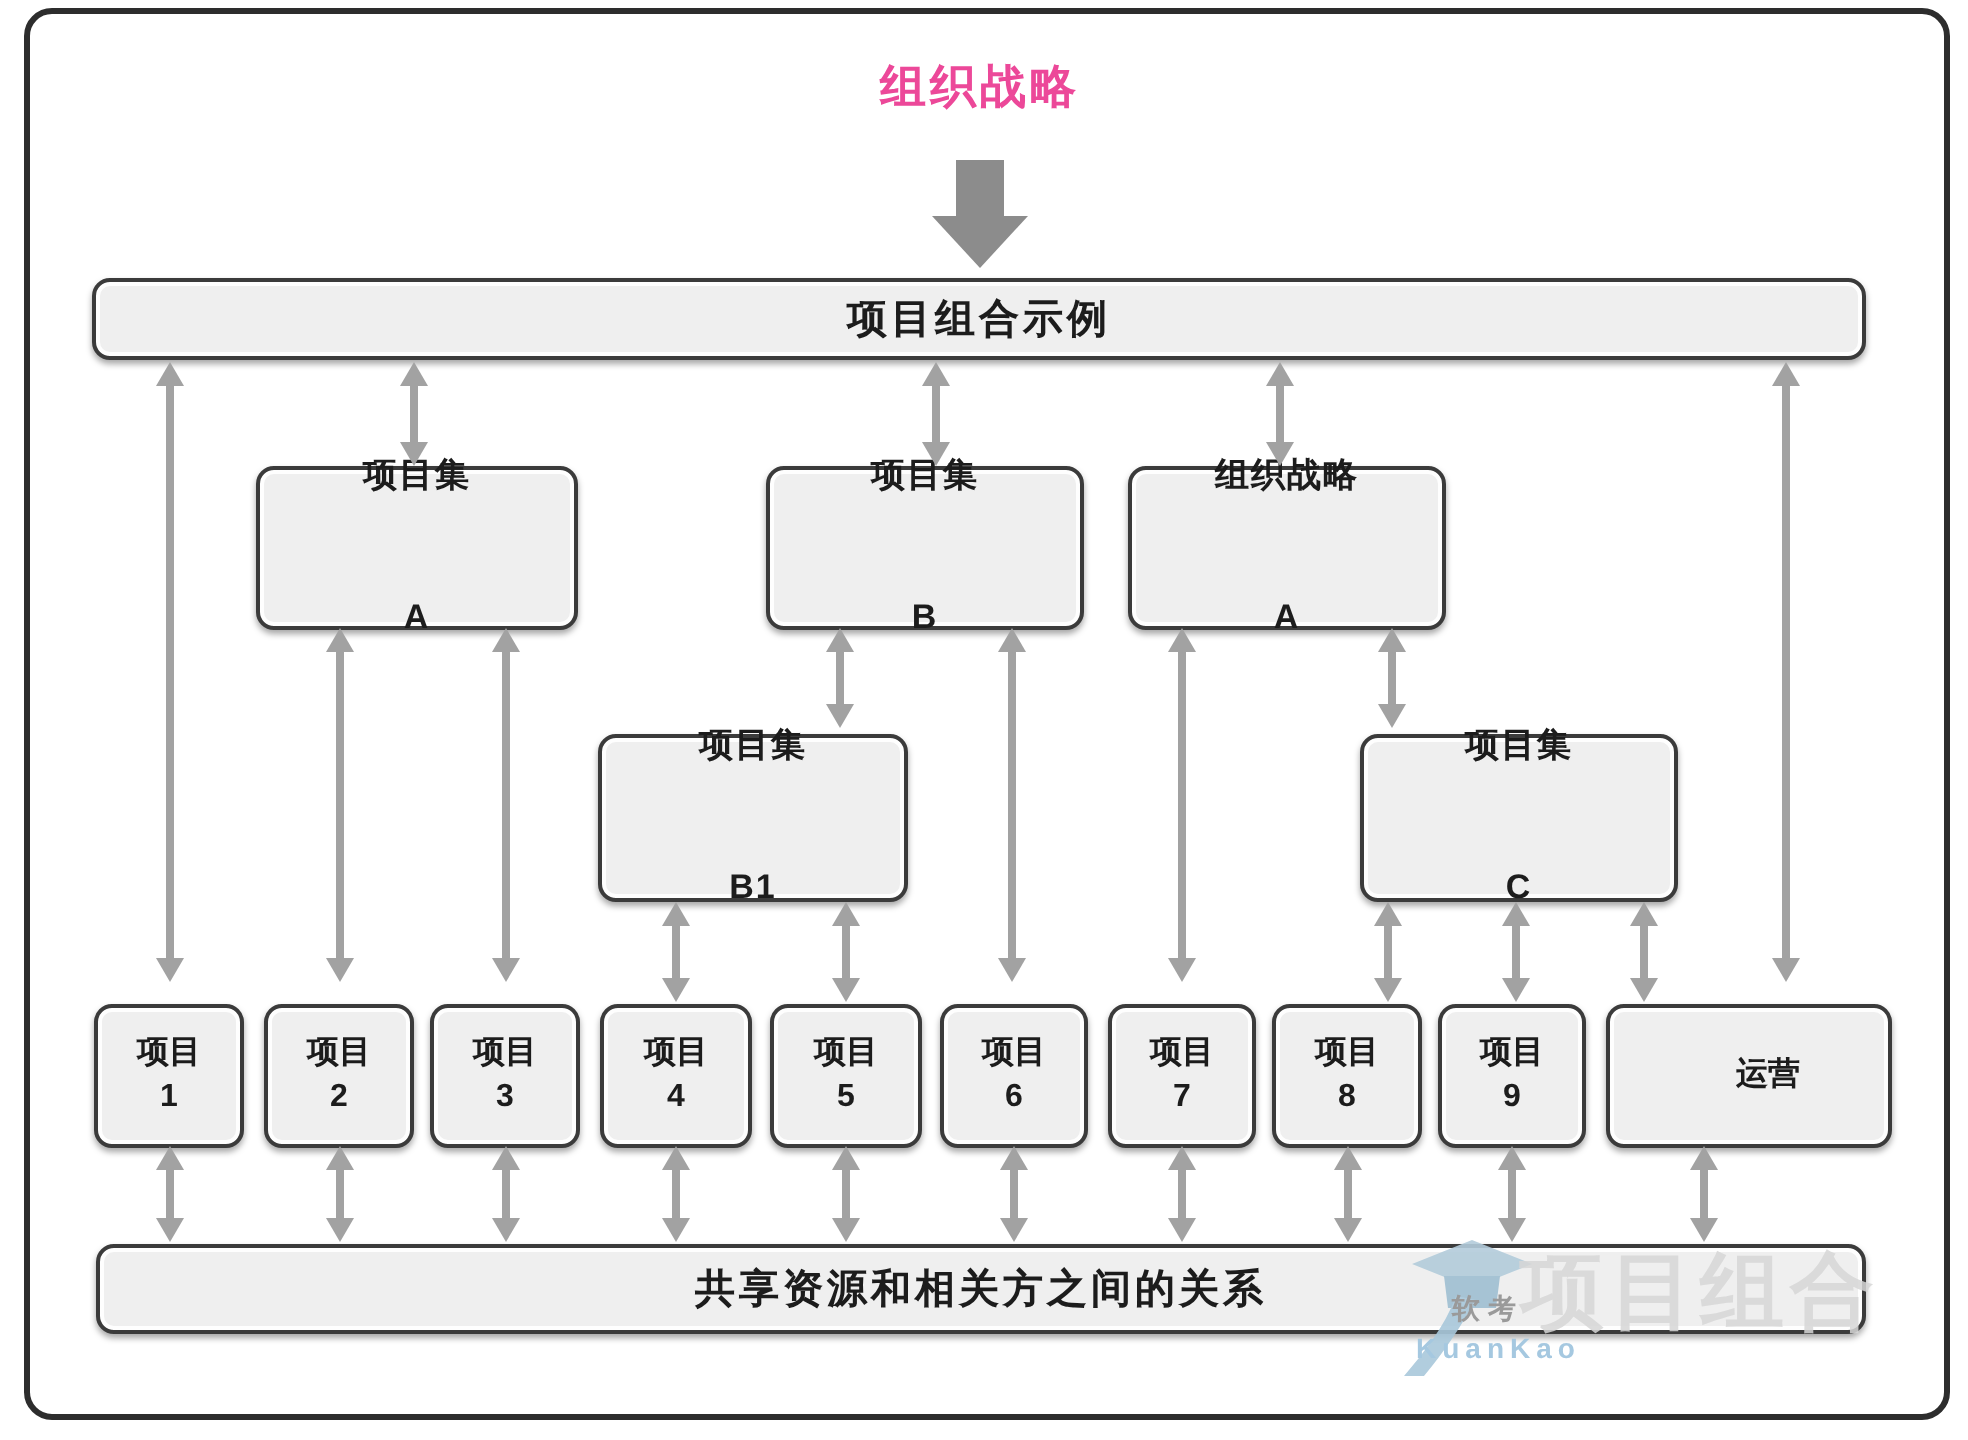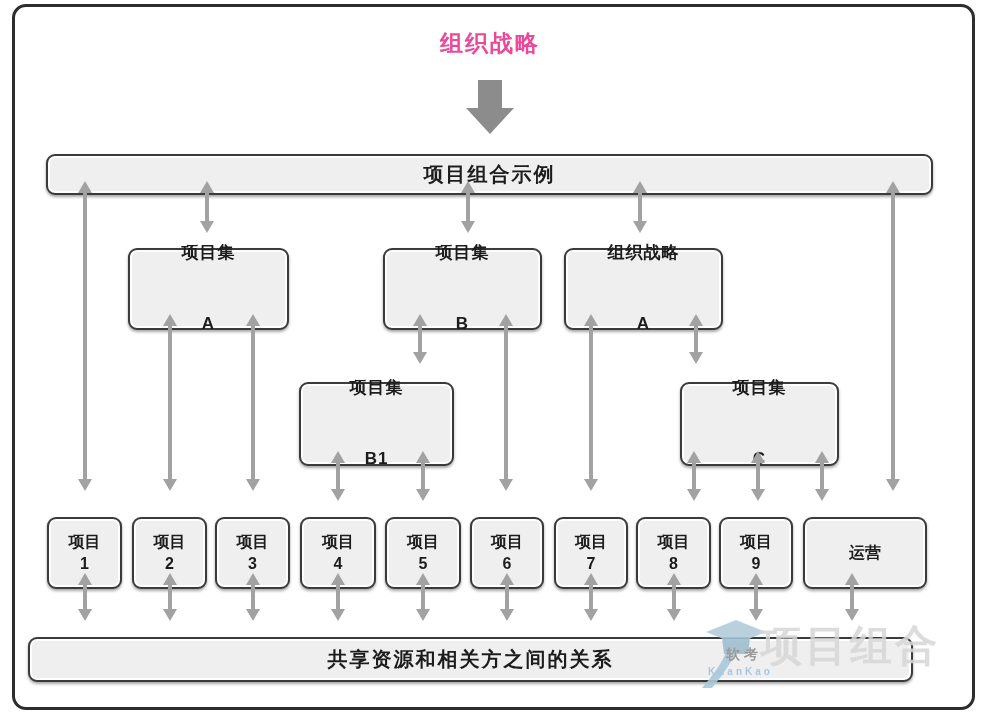--- a/index.html
+++ b/index.html
@@ -11,39 +11,39 @@
          font-size:23px;font-weight:bold;color:#ec4899;letter-spacing:2px;}
   
   .big-arrow-shaft{position:absolute;left:478px;top:80px;width:24px;height:28px;background:#8c8c8c;}
   .big-arrow-head{position:absolute;left:466px;top:108px;width:0;height:0;
                   border-left:24px solid transparent;border-right:24px solid transparent;
                   border-top:26px solid #8c8c8c;}
   
   .node{position:absolute;background:#efefef;border:2.5px solid #3b3b3b;border-radius:9px;
         box-shadow:0 2px 3px rgba(0,0,0,0.35), inset 0 0 0 2px rgba(255,255,255,0.9);
         display:flex;flex-direction:column;align-items:center;justify-content:center;
-        font-weight:bold;color:#1c1c1c;text-align:center;margin-top:15px;}
+        font-weight:bold;color:#1c1c1c;text-align:center;}
   .bar{font-size:20px;letter-spacing:2px;flex-direction:row;}
   .lvl{font-size:17px;line-height:1.35;letter-spacing:1px;gap:48px;}
   .prj{font-size:16px;line-height:1.35;}
   
   .arrow{position:absolute;width:4px;background:#a2a2a2;}
   .arrow::before{content:"";position:absolute;left:50%;transform:translateX(-50%);top:-11px;
                  border-left:7px solid transparent;border-right:7px solid transparent;
                  border-bottom:12px solid #a2a2a2;}
   .arrow::after{content:"";position:absolute;left:50%;transform:translateX(-50%);bottom:-11px;
                 border-left:7px solid transparent;border-right:7px solid transparent;
                 border-top:12px solid #a2a2a2;}
   
   .wm-brand{position:absolute;left:760px;top:618px;width:210px;font-size:42px;font-weight:bold;
             color:#d7d7d7;letter-spacing:3px;z-index:6;white-space:nowrap;opacity:0.85;}
   .wm-logo{position:absolute;left:698px;top:614px;width:80px;height:80px;z-index:6;opacity:0.9;}
   .wm-logo-text{position:absolute;left:726px;top:646px;font-size:14px;font-weight:bold;
                 color:#9a9a9a;letter-spacing:4px;z-index:7;}
-  .wm-logo-sub{position:absolute;left:708px;top:666px;font-size:10px;font-weight:bold;
+  .wm-logo-sub{position:absolute;left:708px;top:666px;font-size:14px;font-weight:bold;
                color:#a5c8e0;letter-spacing:3px;z-index:7;}
 </style>
 </head>
 <body>
 
 <div class="canvas">
   <div class="frame"></div>
 
   <div class="title">组织战略</div>
   <div class="big-arrow-shaft"></div>
@@ -104,25 +104,25 @@
       <span>7</span>
   </div>
   <div class="node prj" style="left:636px;top:502px;width:71px;height:68px;">
     <span>项目</span>
       <span>8</span>
   </div>
   <div class="node prj" style="left:719px;top:502px;width:70px;height:68px;">
     <span>项目</span>
       <span>9</span>
   </div>
-  <div class="node prj" style="left:803px;top:502px;width:120px;height:68px;">
+  <div class="node prj" style="left:803px;top:502px;width:120px;height:68px;padding-left:19px;">
     <span>运营</span>
   </div>
 
-  <div class="node bar" style="left:28px;top:622px;width:881px;height:41px;align-items:center;">
+  <div class="node bar" style="left:48px;top:622px;width:881px;height:41px;align-items:center;">
     <span>共享资源和相关方之间的关系</span>
   </div>
 
   <div class="arrow" style="left:205px;top:192px;height:30px;"></div>
   <div class="arrow" style="left:466px;top:192px;height:30px;"></div>
   <div class="arrow" style="left:638px;top:192px;height:30px;"></div>
 
   <div class="arrow" style="left:83px;top:192px;height:288px;"></div>
   <div class="arrow" style="left:891px;top:192px;height:288px;"></div>
 

